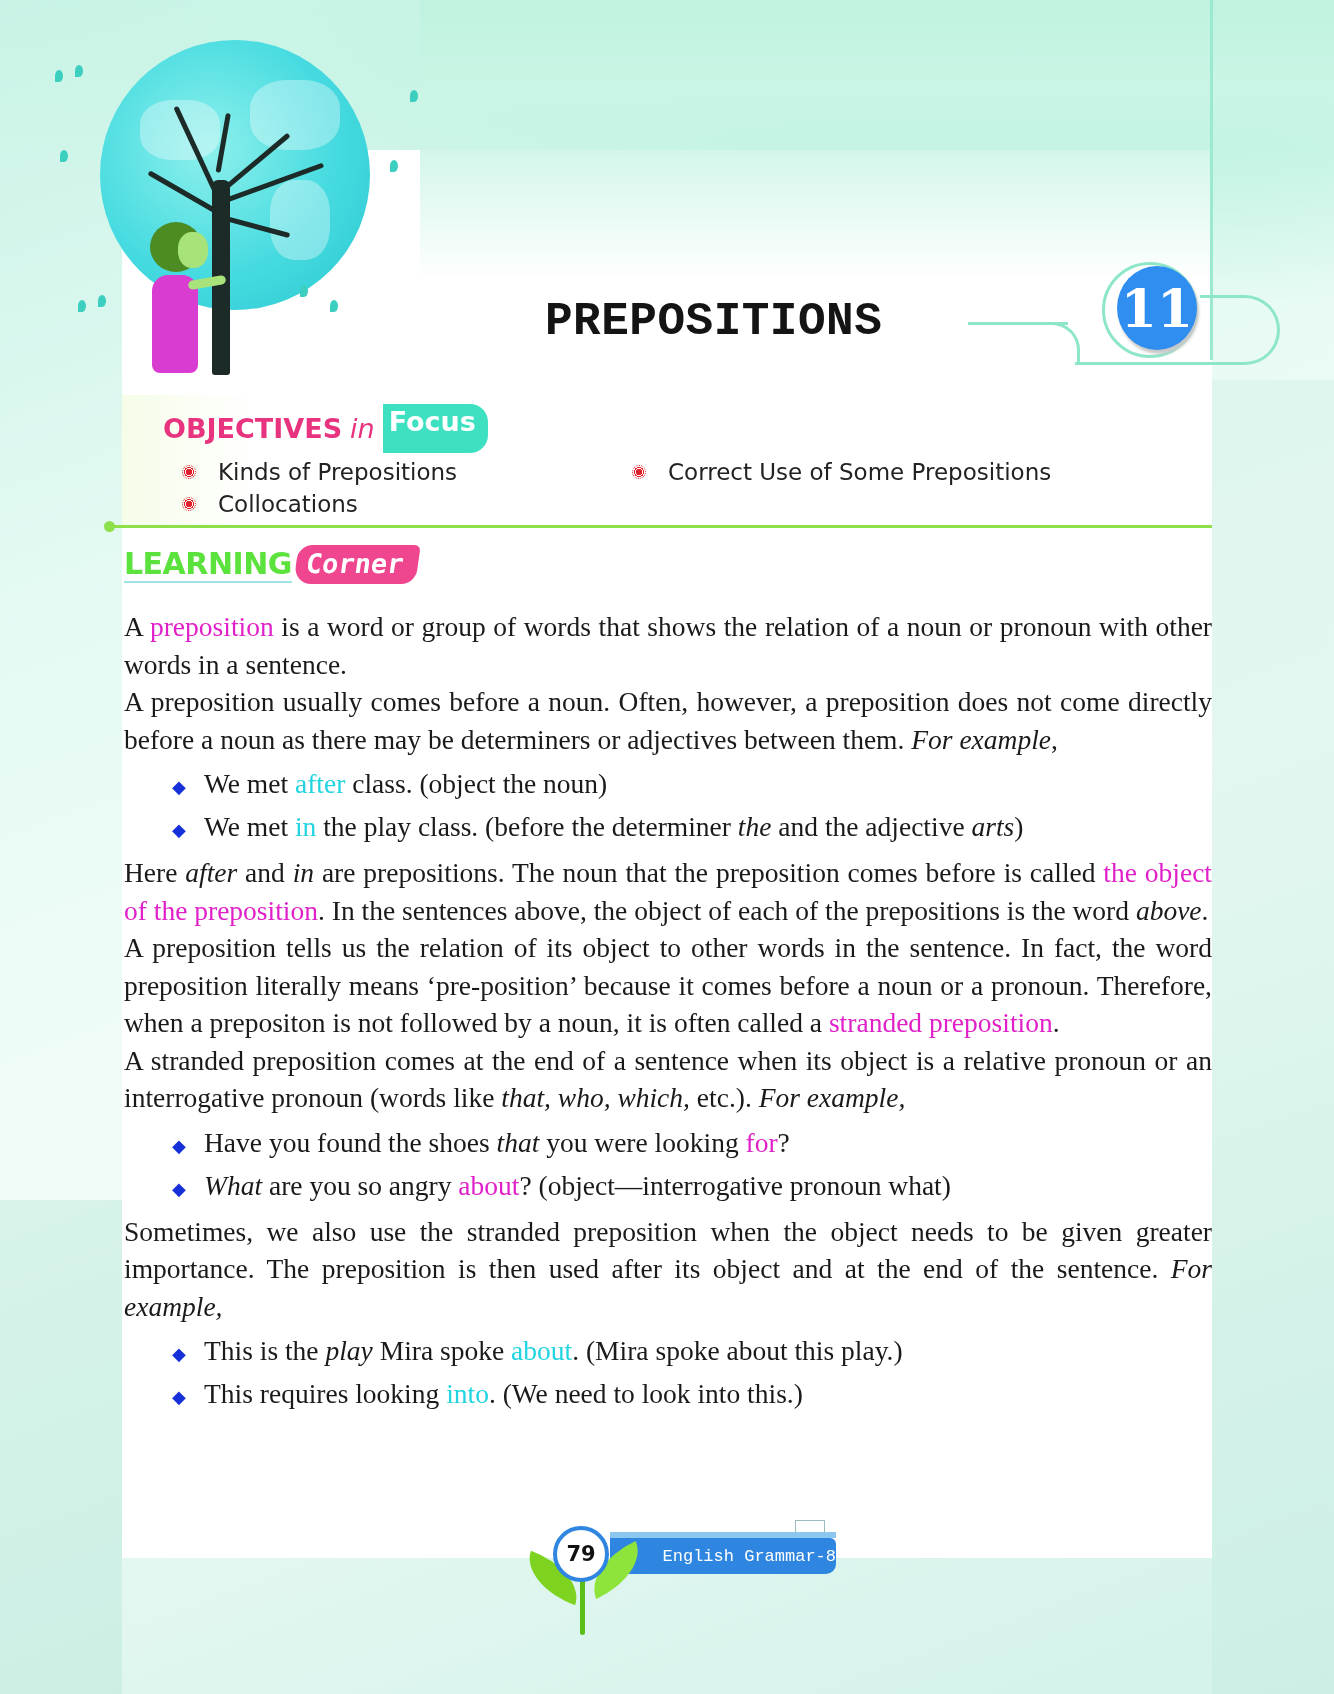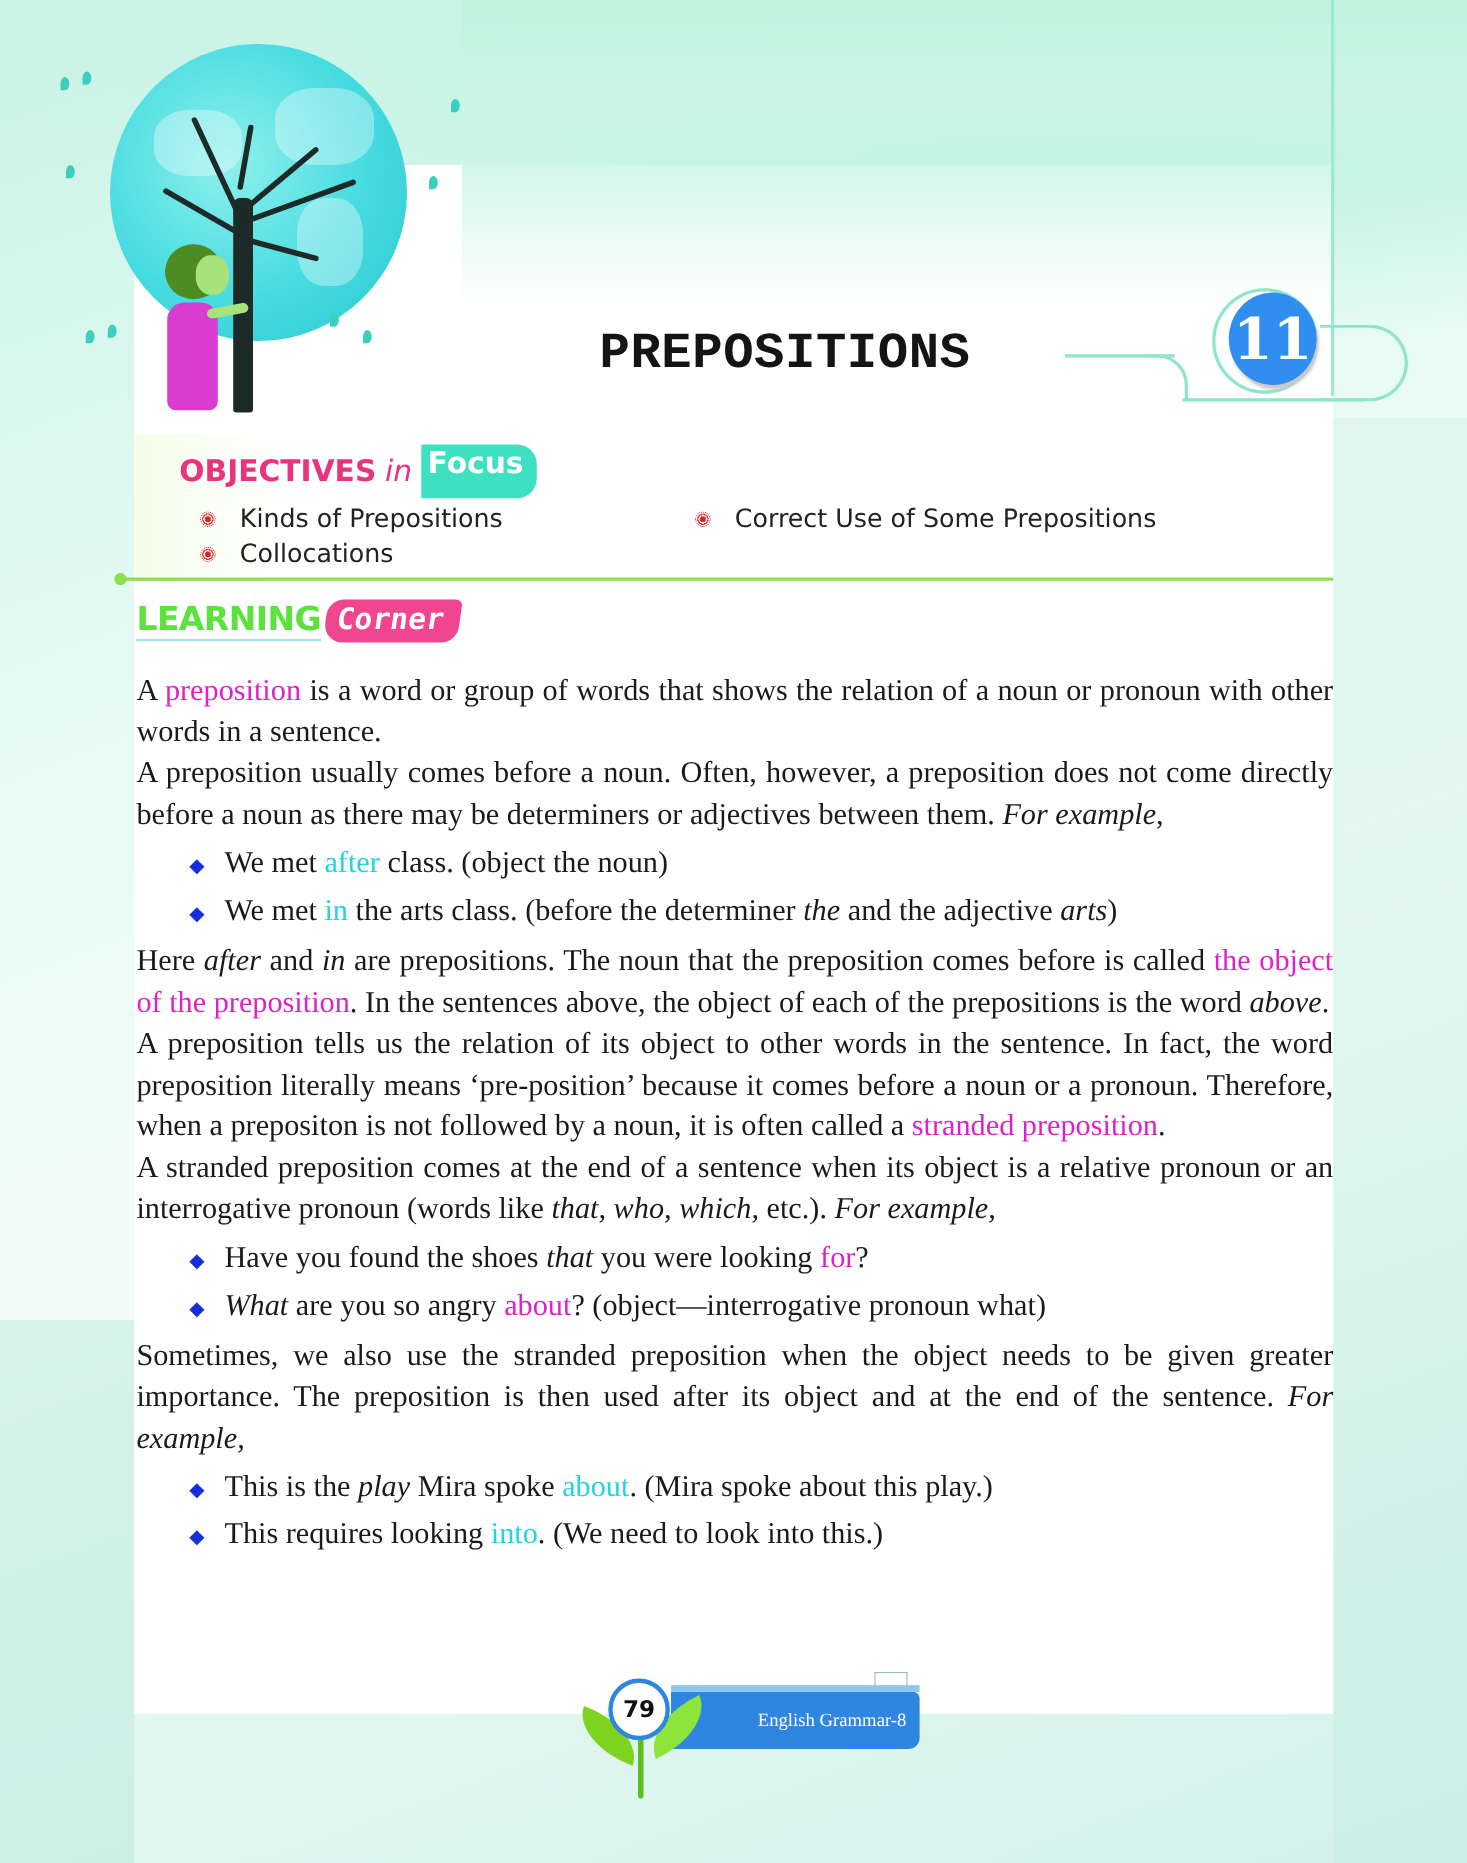--- a/index.html
+++ b/index.html
@@ -135,24 +135,24 @@
   .pink { color: #e020c8; }
   .cyan { color: #21d4e0; }
   .it { font-style: italic; }
   .ex-list { list-style: none; padding-left: 48px; margin: 4px 0 6px 0; }
   .ex-list li { display: flex; align-items: baseline; height: 43px; line-height: 43px; }
   .ex-bullet { color: #1530d8; font-size: 18px; width: 32px; flex: 0 0 32px; }
   .mt6 { margin-top: 6px; }
 
   
   .footer-ribbon {
-    position: absolute; left: 610px; top: 1538px; width: 226px; height: 52px;
+    position: absolute; left: 610px; top: 1538px; width: 226px; height: 36px;
     background: #2f86e0; border-radius: 0 6px 10px 0;
-    display: flex; align-items: center; justify-content: flex-end; padding-right: 12px;
-    font-family: Liberation Serif, serif; font-size: 17px; color: #ffffff;
+    display: flex; align-items: center; justify-content: flex-end; 
+    font-family: Liberation Mono, monospace; font-size: 17px; color: #ffffff;
   }
   .footer-ribbon .lip { position: absolute; right: 0; top: -6px; width: 226px; height: 6px; background: #8cc7f0; }
   .pylon { position: absolute; left: 795px; top: 1520px; width: 30px; height: 22px; border: 1px solid #9bb; border-bottom: none; }
   .page-circle {
     position: absolute; left: 553px; top: 1526px; width: 56px; height: 56px; border-radius: 50%;
     background: #ffffff; border: 4px solid #2f86e0;
     display: flex; align-items: center; justify-content: center;
     font-family: "DejaVu Sans", sans-serif; font-weight: 700; font-size: 21px; color: #111;
   }
   .leaf-l { position: absolute; left: 523px; top: 1560px; width: 60px; height: 36px; background: #7ed321; border-radius: 0 100% 0 100%; transform: rotate(20deg); }
@@ -240,21 +240,21 @@
   <p class="para last-line-left">
     <span>A preposition usually comes before a noun. Often, however, a preposition does not come directly before a noun as there may be determiners or adjectives between them. </span><span class="it">For example</span><span>,</span>
   </p>
   <ul class="ex-list">
     <li>
       <span class="ex-bullet">◆</span>
       <span><span>We met </span><span class="cyan">after</span><span> class. (object the noun)</span></span>
     </li>
     <li>
       <span class="ex-bullet">◆</span>
-      <span><span>We met </span><span class="cyan">in</span><span> the arts class. (before the determiner </span><span class="it">the</span><span> and the adjective </span><span class="it">arts</span><span>)</span></span>
+      <span><span>We met </span><span class="cyan">in</span><span> the play class. (before the determiner </span><span class="it">the</span><span> and the adjective </span><span class="it">arts</span><span>)</span></span>
     </li>
   </ul>
   <p class="para last-line-left">
     <span>Here </span><span class="it">after</span><span> and </span><span class="it">in</span><span> are prepositions. The noun that the preposition comes before is called </span><span class="pink">the object of the preposition</span><span>. In the sentences above, the object of each of the prepositions is the word </span><span class="it">above</span><span>.</span>
   </p>
   <p class="para last-line-left">
     <span>A preposition tells us the relation of its object to other words in the sentence. In fact, the word preposition literally means ‘pre-position’ because it comes before a noun or a pronoun. Therefore, when a prepositon is not followed by a noun, it is often called a </span><span class="pink">stranded preposition</span><span>.</span>
   </p>
   <p class="para last-line-left">
     <span>A stranded preposition comes at the end of a sentence when its object is a relative pronoun or an interrogative pronoun (words like </span><span class="it">that, who, which,</span><span> etc.). </span><span class="it">For example,</span>

